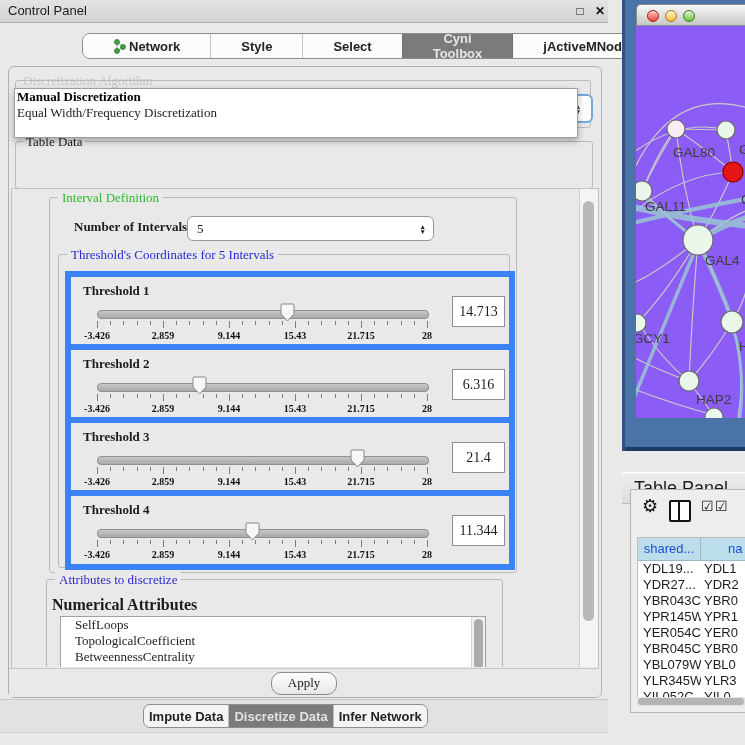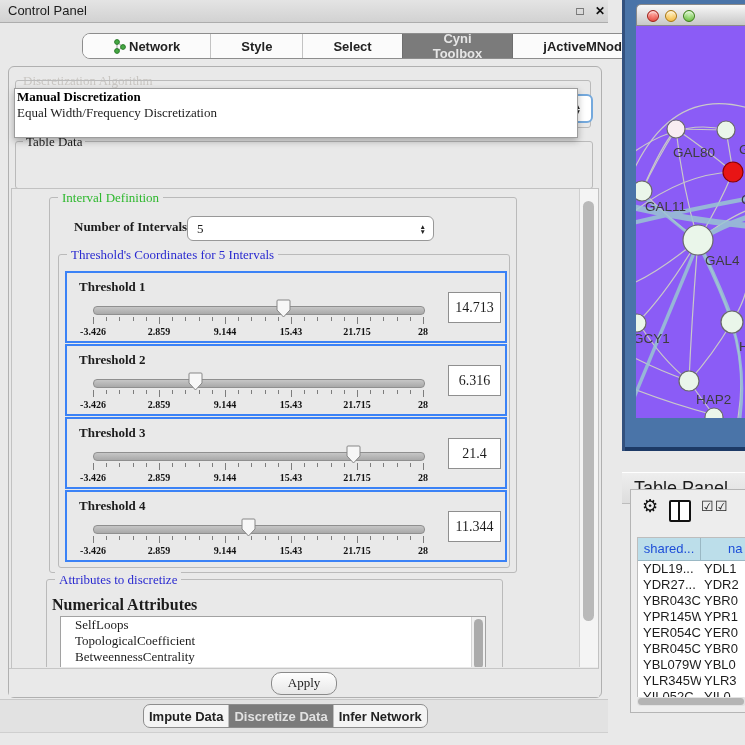--- a/index.html
+++ b/index.html
@@ -55,21 +55,21 @@
   .scrollreg{left:2px;top:121px;width:586px;height:480px;border:1px solid #c2c2c2;background:#e9e9e9;overflow:hidden;}
   .vsb{position:absolute;right:0;top:0;width:18px;height:478px;background:#f4f4f4;border-left:1px solid #cfcfcf;}
   .vsb .thumbbar{position:absolute;left:3px;top:12px;width:11px;height:420px;background:#b9b9b9;border-radius:6px;}
   .viewport{position:absolute;left:0;top:0;width:568px;height:478px;overflow:hidden;}
 
   .int-group{left:37px;top:8px;width:466px;height:374px;}
   .noi-label{position:absolute;left:24px;top:21px;font-size:13px;font-weight:bold;}
   .noi-combo{left:137px;top:18px;width:245px;height:23px;}
   .thr-group{left:8px;top:56px;width:450px;height:312px;position:absolute;border:1px solid #bababa;border-radius:3px;}
 
-  .tbox{position:absolute;left:6px;width:438px;height:68px;border:2px solid #3b82f6;background:#e9e9e9;}
+  .tbox{position:absolute;left:6px;width:438px;height:68px;border:6px solid #3b82f6;background:#e9e9e9;}
   .tname{position:absolute;left:12px;top:6px;font-size:13px;font-weight:bold;}
   .track{position:absolute;left:26px;top:33px;width:330px;height:7px;border:1px solid #8f8f8f;border-radius:4px;
          background:linear-gradient(#c6c6c6,#a9a9a9);}
   .thumb{position:absolute;top:26px;}
   .ticks{position:absolute;left:26px;top:44px;width:330px;height:8px;}
   .tick{position:absolute;top:0;width:1px;height:4px;background:#7d7d7d;}
   .tick.major{height:7px;}
   .tlabs{position:absolute;left:26px;top:53px;width:330px;height:11px;}
   .tlab{position:absolute;transform:translateX(-50%);font-size:10px;font-weight:bold;color:#111;white-space:nowrap;}
   .tval{position:absolute;left:381px;top:19px;width:51px;height:29px;background:#fff;border:1px solid #8f8f8f;

